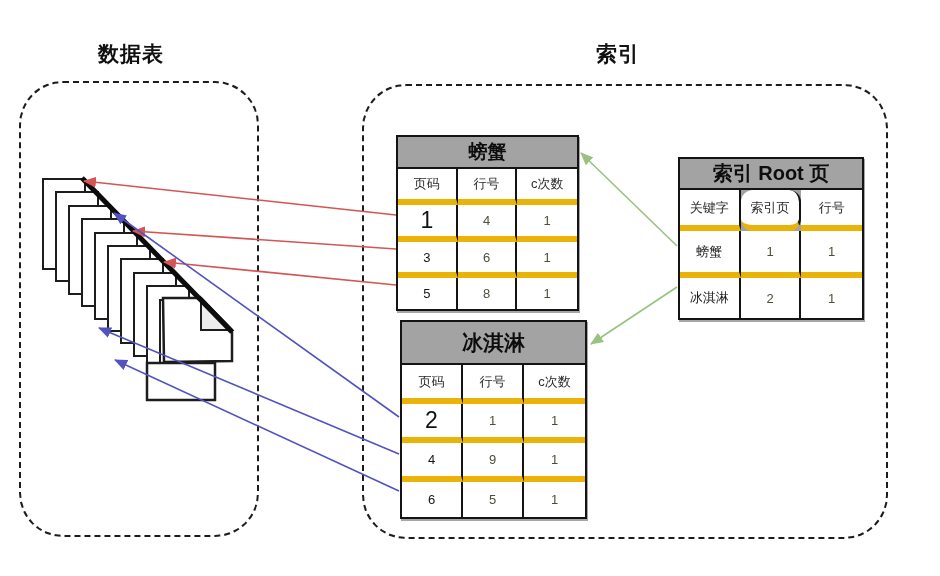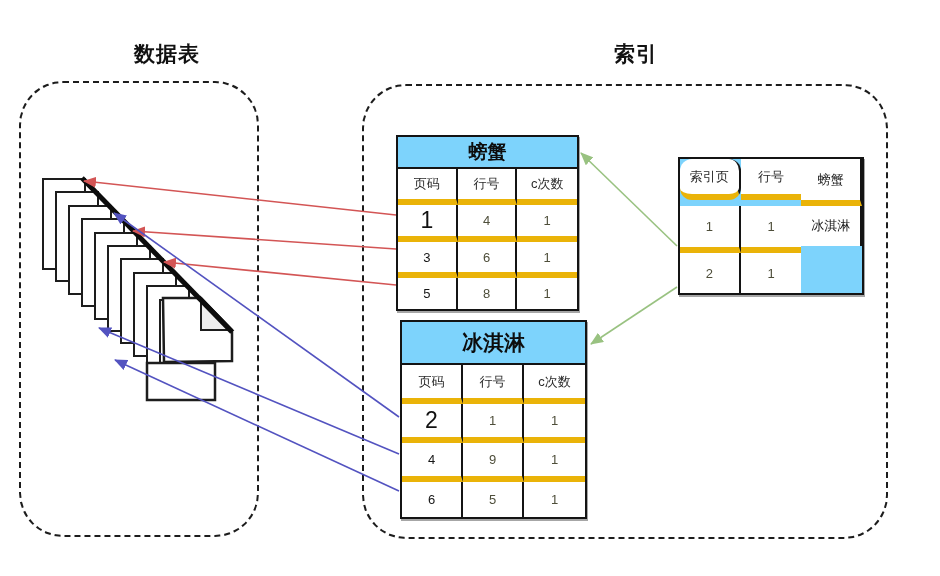--- a/index.html
+++ b/index.html
@@ -1,29 +1,29 @@
 <!DOCTYPE html>
 <html><head>
 <meta charset="utf-8">
 <style>
   html,body{margin:0;padding:0;background:#fff;}
   .canvas{
     position:relative;width:940px;height:576px;background:#ffffff;overflow:hidden;
     font-family:"Liberation Sans","DejaVu Sans",sans-serif;color:#141414;
   }
   .section-title{
-    position:absolute;font-size:21px;font-weight:bold;color:#111;letter-spacing:1px;margin-left:36px;
+    position:absolute;font-size:21px;font-weight:bold;color:#111;letter-spacing:1px;
   }
   .dashed-box{
     position:absolute;border:2.5px dashed #1c1c1c;border-radius:44px;background:transparent;z-index:1;
   }
   svg.overlay{position:absolute;left:0;top:0;z-index:2;pointer-events:none;}
   
   .tbl{
-    position:absolute;background:#7dd3fc;border:2px solid #141414;z-index:3;
+    position:absolute;background:#a3a3a3;border:2px solid #141414;z-index:3;
     box-shadow:1px 2px 0 rgba(0,0,0,0.35);
   }
   .tbl .ttl{
     display:flex;align-items:center;justify-content:center;
     font-weight:bold;border-bottom:2px solid #141414;color:#0d0d0d;
   }
   .grid3{display:grid;grid-template-columns:1fr 1fr 1fr;}
   .cell{
     display:flex;align-items:center;justify-content:center;
     font-size:13px;color:#2a2a2a;border-right:2px solid #141414;border-bottom:6px solid #eab308;
@@ -34,21 +34,21 @@
   .cell.key{color:#151515;}
   .cell.num{color:#4e4e3a;}
   .cell.big{font-size:23px;color:#111;}
 </style>
 </head>
 <body>
 
 <div class="canvas">
 
   <div class="section-title" style="left:98px;top:40px;">数据表</div>
-  <div class="section-title" style="left:578px;top:40px;">索引</div>
+  <div class="section-title" style="left:596px;top:40px;">索引</div>
 
   <div class="dashed-box" style="left:19px;top:81px;width:236px;height:452px;"></div>
   <div class="dashed-box" style="left:362px;top:84px;width:522px;height:451px;"></div>
 
   <svg class="overlay" width="940" height="576" viewBox="0 0 940 576">
     <defs>
       <marker id="mred" markerUnits="userSpaceOnUse" markerWidth="13" markerHeight="11" refX="12" refY="5.5" orient="auto">
         <path d="M0,0 L13,5.5 L0,11 Z" fill="#d35555"></path>
       </marker>
       <marker id="mblue" markerUnits="userSpaceOnUse" markerWidth="13" markerHeight="11" refX="12" refY="5.5" orient="auto">
@@ -133,21 +133,23 @@
       <div class="cell num" style="height:33px;">9</div>
       <div class="cell num last-col" style="height:33px;">1</div>
 
       <div class="cell key last-row" style="height:35px;">6</div>
       <div class="cell num last-row" style="height:35px;">5</div>
       <div class="cell num last-col last-row" style="height:35px;">1</div>
     </div>
   </div>
 
   <div class="tbl" style="left:678px;top:157px;width:182px;">
+    <div class="ttl" style="height:29px;font-size:20px;">索引 Root 页</div>
     <div class="grid3">
+      <div class="cell" style="height:35px;">关键字</div>
       <div class="cell" style="height:35px;border-radius:12px;">索引页</div>
       <div class="cell last-col" style="height:35px;">行号</div>
 
       <div class="cell key" style="height:41px;">螃蟹</div>
       <div class="cell num" style="height:41px;">1</div>
       <div class="cell num last-col" style="height:41px;">1</div>
 
       <div class="cell key last-row" style="height:40px;">冰淇淋</div>
       <div class="cell num last-row" style="height:40px;">2</div>
       <div class="cell num last-col last-row" style="height:40px;">1</div>

